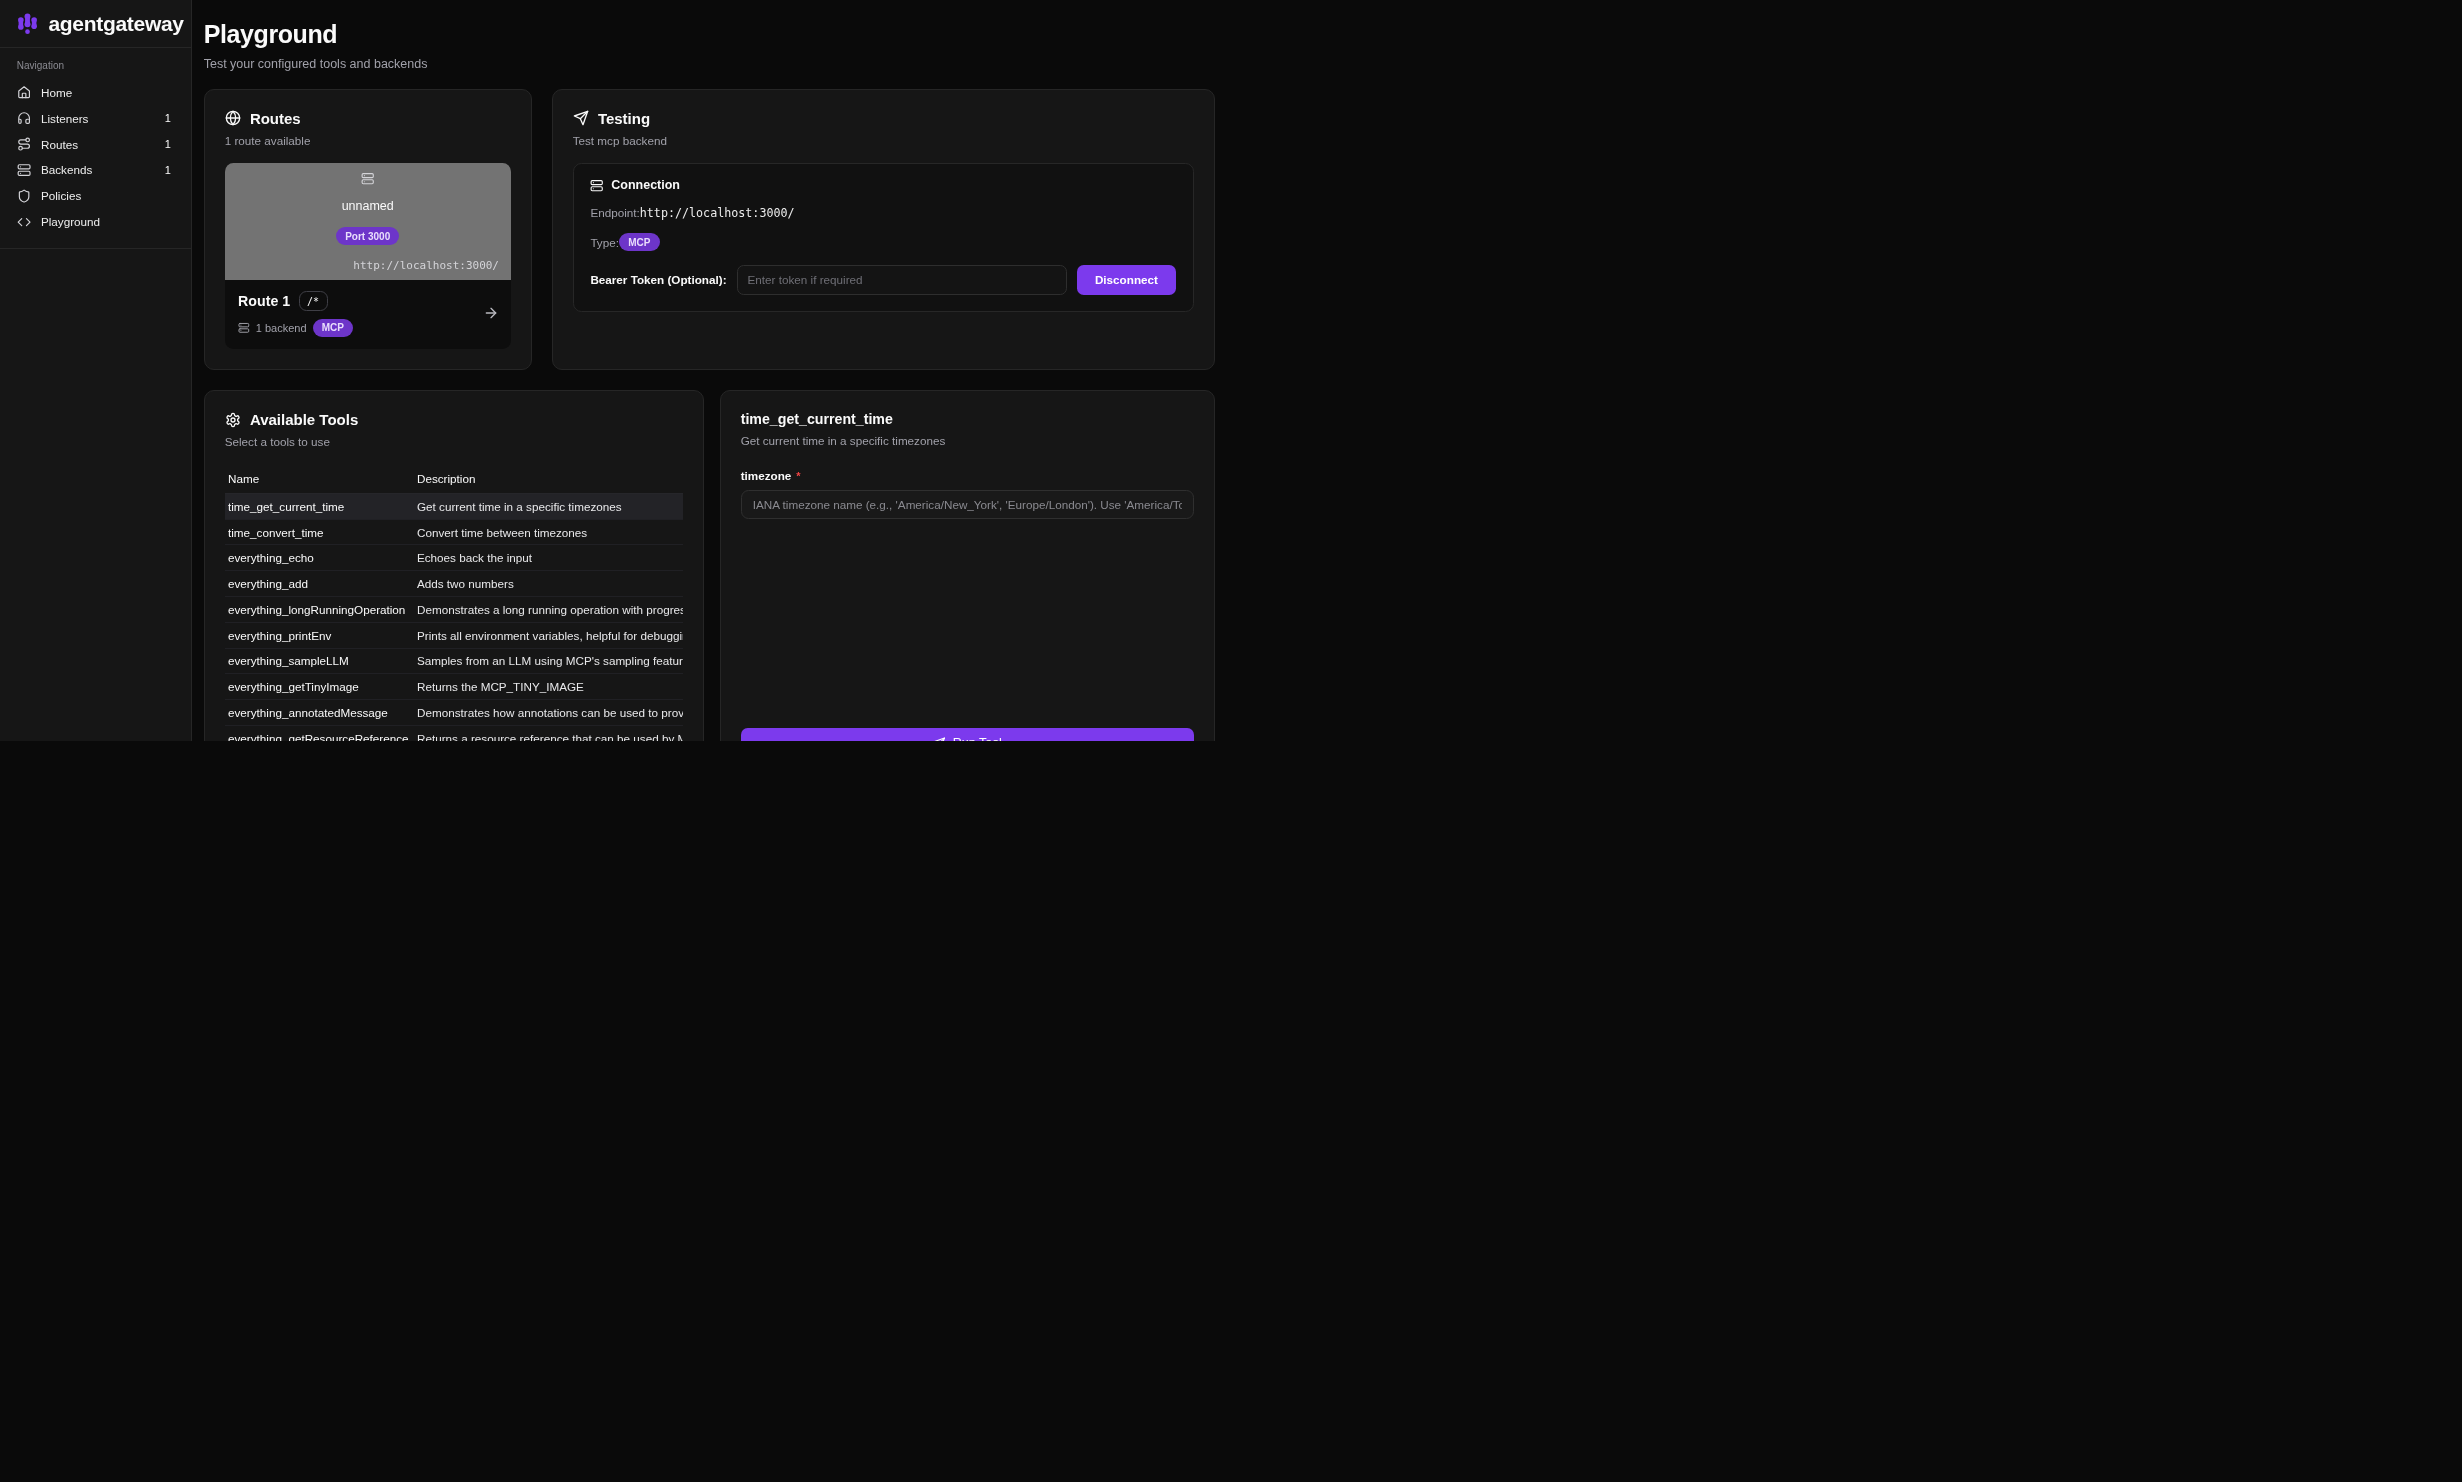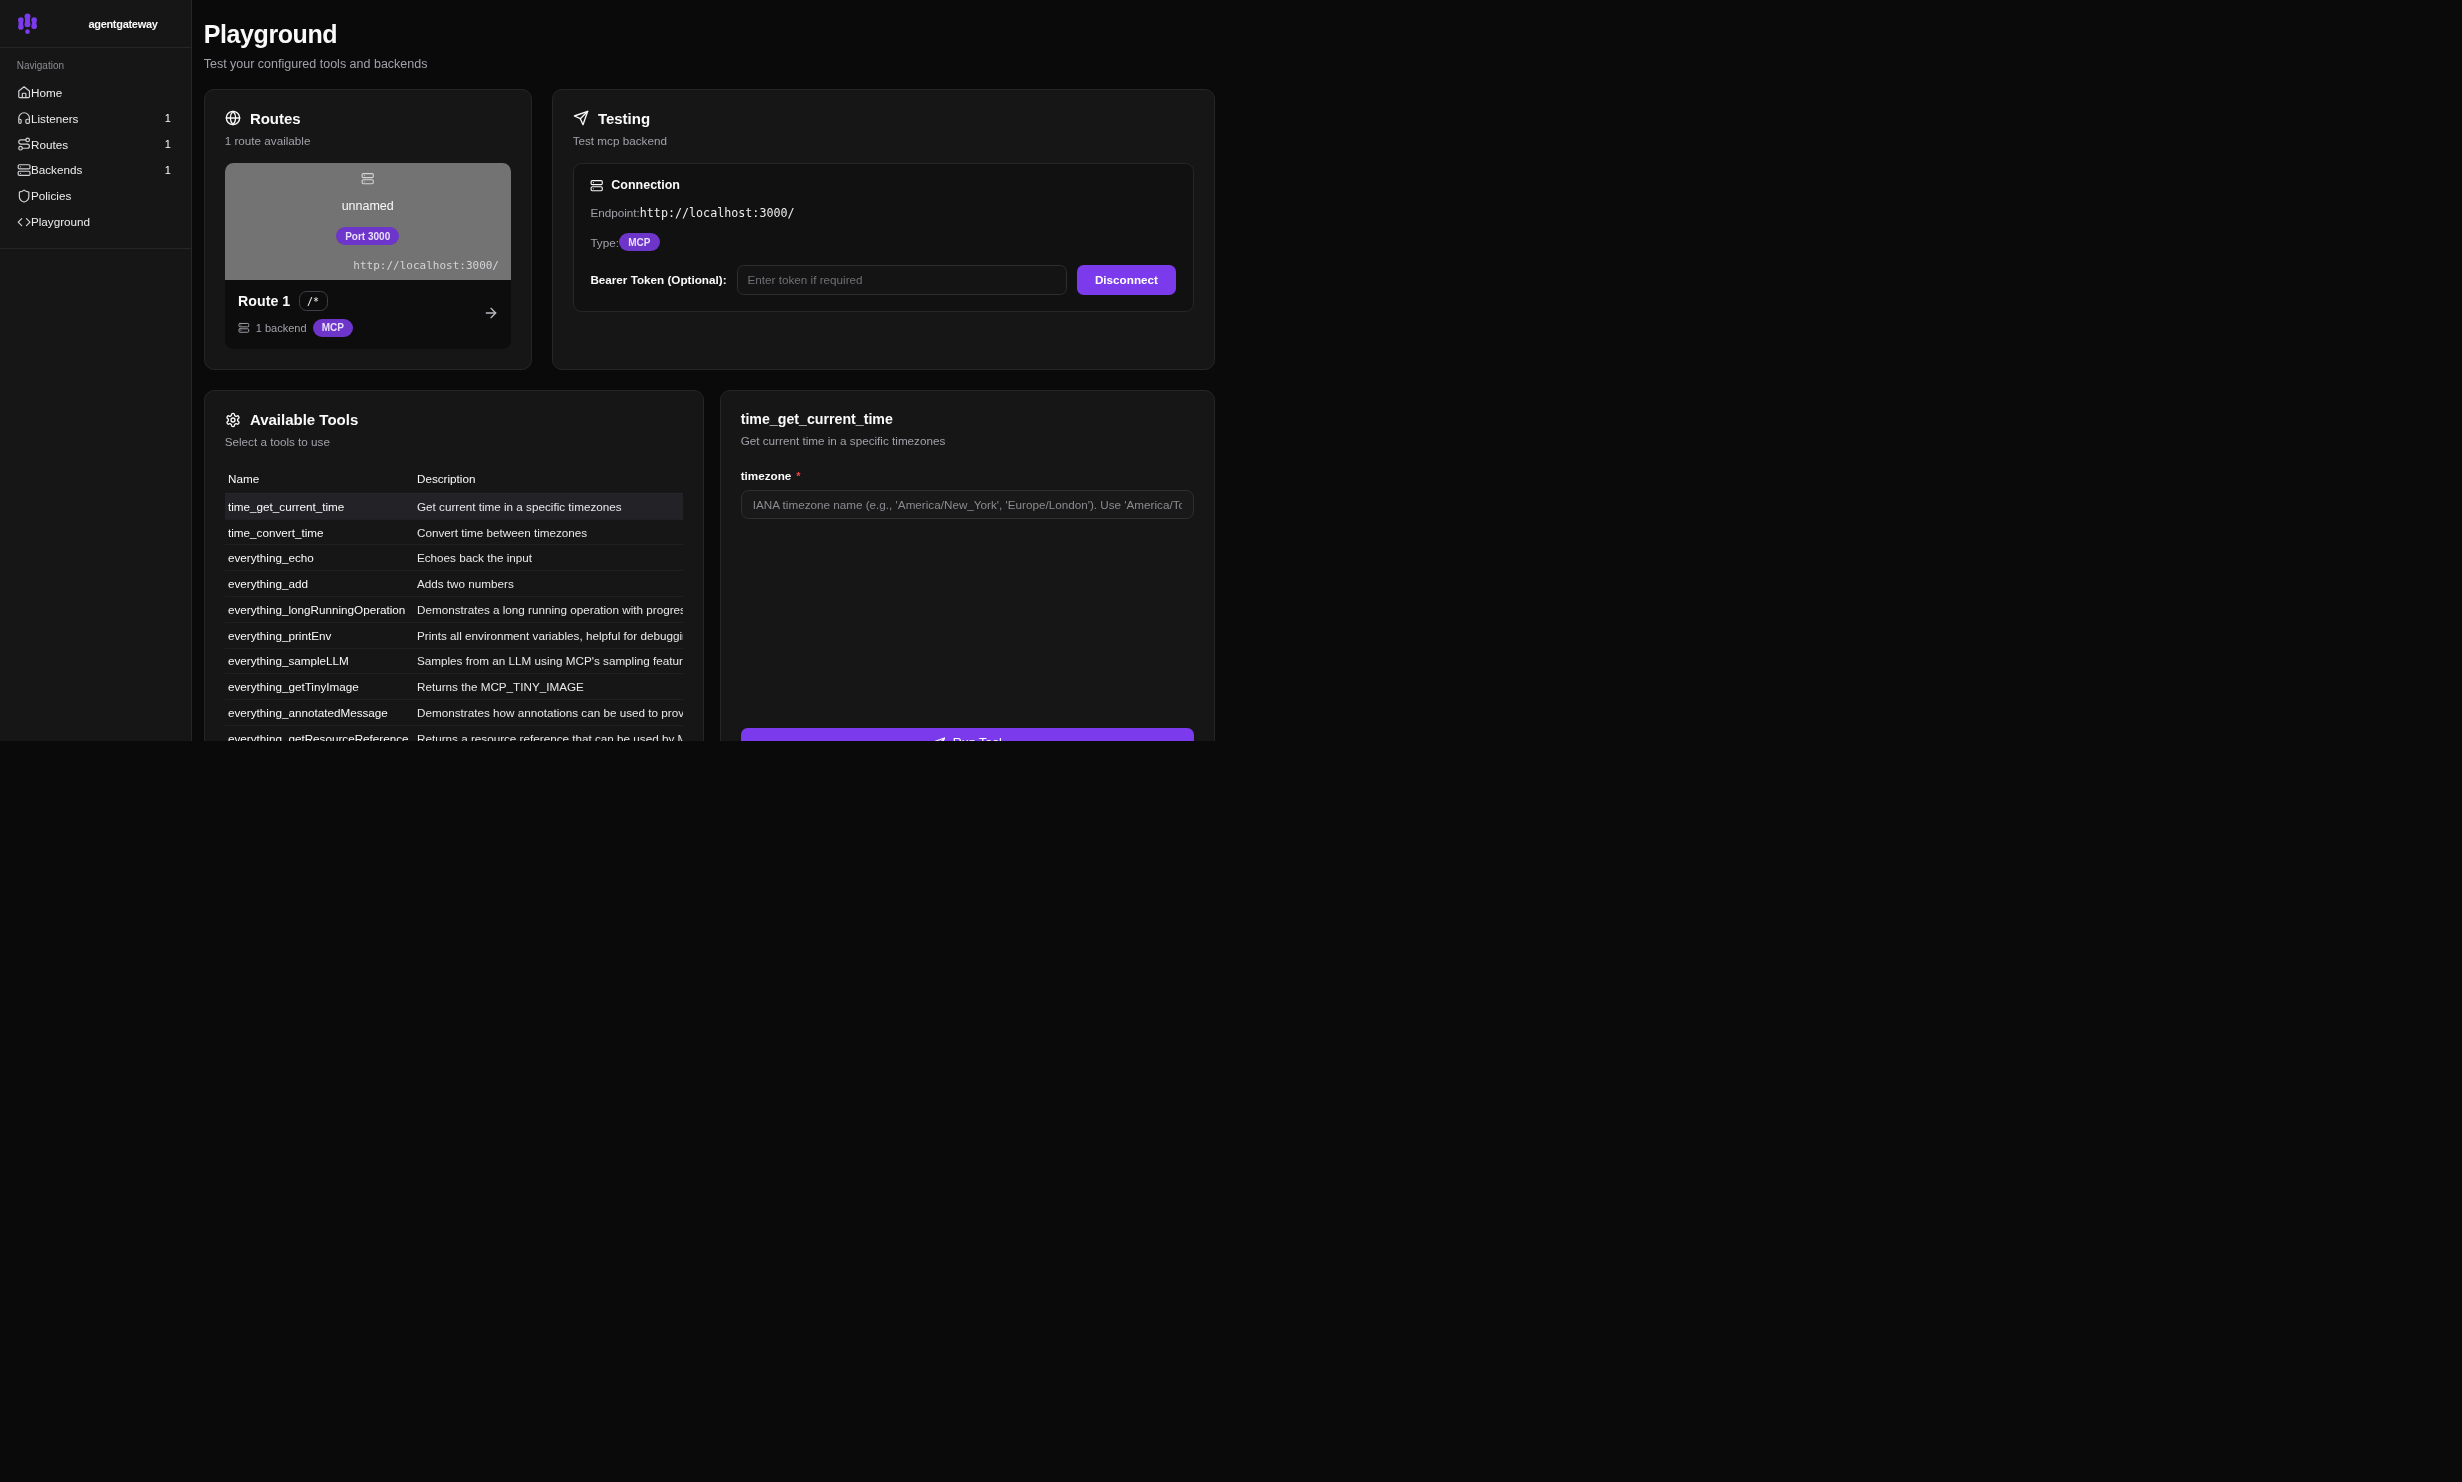--- a/index.html
+++ b/index.html
@@ -8,24 +8,24 @@
     width:1231px; height:741px; overflow:hidden;
     font-family:"Liberation Sans", sans-serif;
     color:#fafafa; display:flex;
     -webkit-font-smoothing:antialiased;
   }
   :root{ --accent:#7c3aed; --badge:#6d35c9; --required:#ef4444; }
 
   
   .sidebar{ width:192px; min-width:192px; background:#161616; border-right:0.8px solid #262626; display:flex; flex-direction:column; }
   .brand{ height:48px; display:flex; align-items:center; gap:8.4px; padding:0 15px; border-bottom:0.8px solid #262626; cursor:pointer; }
-  .brand-name{ font-size:11px; font-weight:700; letter-spacing:-0.3px;margin-left:40px; }
+  .brand-name{ font-size:21px; font-weight:700; letter-spacing:-0.3px; }
   .nav-section{ padding:11.7px 8.4px 13.4px 8.4px; border-bottom:0.8px solid #262626; }
   .nav-label{ font-size:10px; color:#8b8b92; padding:0 8.4px 8.4px 8.4px; }
-  .nav-item{ display:flex; align-items:center; padding:5.9px 8.4px; border-radius:6.7px; font-size:11.7px; color:#ededed; cursor:pointer; }
+  .nav-item{ display:flex; align-items:center; gap:10px; padding:5.9px 8.4px; border-radius:6.7px; font-size:11.7px; color:#ededed; cursor:pointer; }
   .nav-item svg{ width:14.2px; height:14.2px; stroke:#d4d4d8; flex:none; }
   .nav-item .count{ margin-left:auto; font-size:11px; color:#fafafa; padding-right:3.3px; }
 
   
   .main{ flex:1; padding:20px 16px 0 11.7px; overflow:hidden; }
   .page-title{ font-size:25px; font-weight:700; letter-spacing:-0.4px; }
   .page-subtitle{ font-size:12.5px; color:#a1a1aa; margin-top:7.5px; }
 
   .row1{ display:grid; grid-template-columns:328px 1fr; gap:20px; margin-top:18.4px; }
   .row2{ display:grid; grid-template-columns:500px 1fr; gap:16px; margin-top:20px; }

